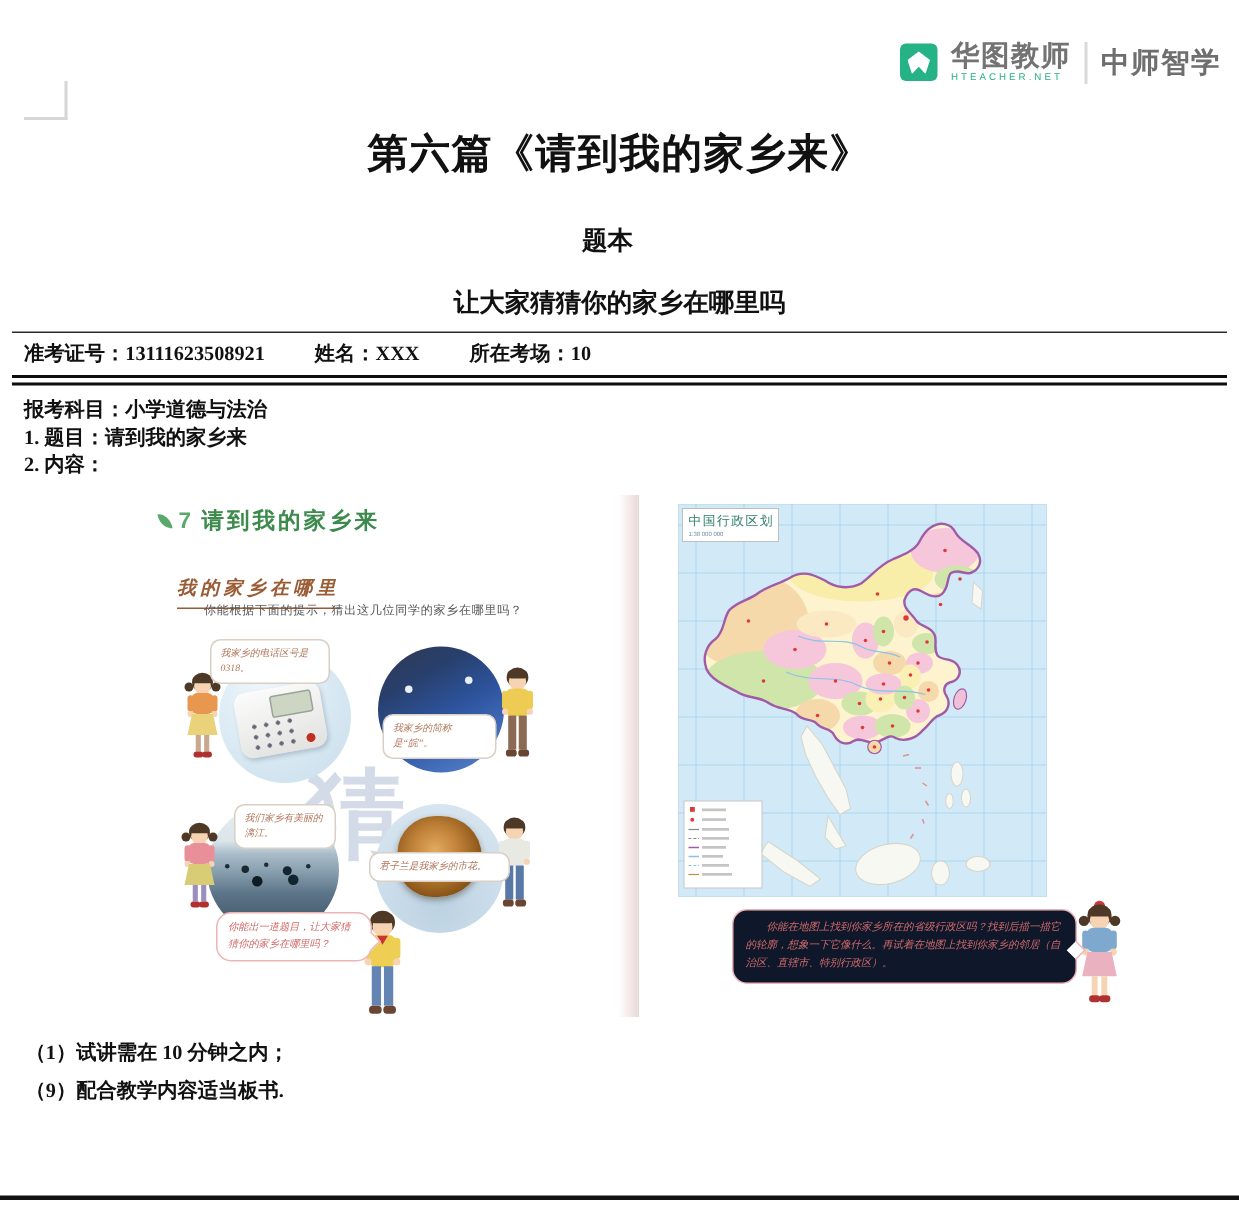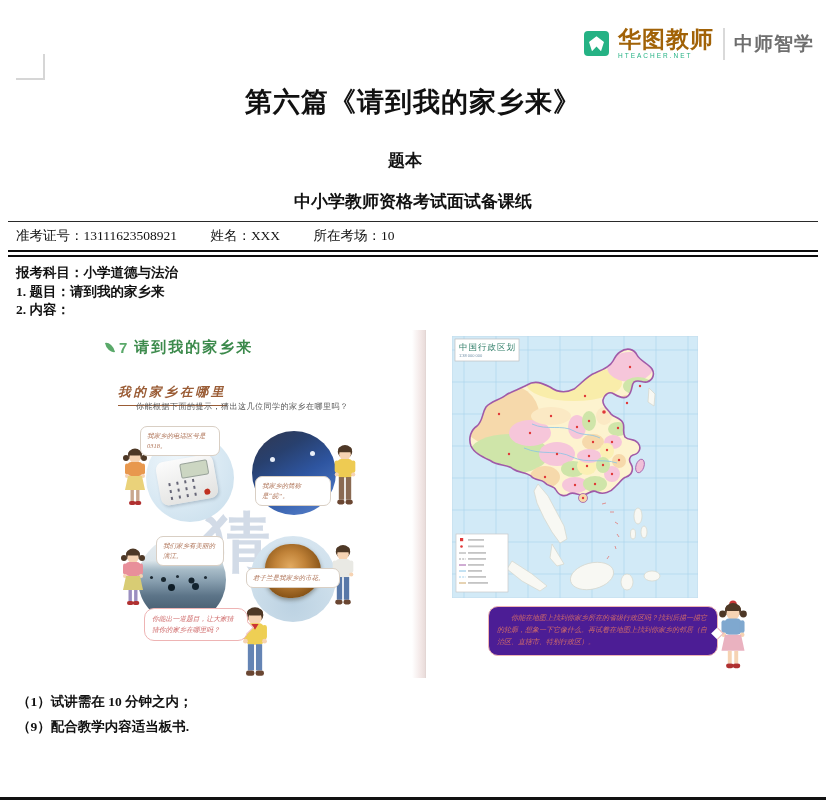--- a/index.html
+++ b/index.html
@@ -12,37 +12,37 @@
   .corner-mark{left:16px;top:54px;width:27px;height:24px;
     border-right:2px solid #d6d6d6;border-bottom:2px solid #d6d6d6;}
   
   .logo{top:28px;right:12px;display:flex;align-items:center;gap:9px;
     font-family:"Liberation Sans","DejaVu Sans",sans-serif;}
   .logo-icon{width:25px;height:25px;background:#25b284;border-radius:4px;position:relative;flex:none;}
   .logo-icon::after{content:"";position:absolute;inset:5px;background:#fff;
     clip-path:polygon(50% 0,100% 38%,80% 100%,50% 68%,20% 100%,0 38%);}
   .logo-brand1{display:flex;flex-direction:column;line-height:1;
     border-right:2px solid #d9d9d9;padding-right:9px;}
-  .brand1-main{font-size:23px;font-weight:bold;color:#a16207;letter-spacing:1px;}
+  .brand1-main{font-size:19px;font-weight:bold;color:#737373;letter-spacing:1px;}
   .brand1-sub{font-size:6.5px;color:#25b284;letter-spacing:2px;margin-top:2px;}
   .brand2{font-size:19px;font-weight:bold;color:#6e6e6e;letter-spacing:1px;}
   
   .doc-title{top:84px;left:0;right:0;text-align:center;font-size:27px;font-weight:bold;
     font-family:"Liberation Sans","DejaVu Sans",sans-serif;letter-spacing:1px;}
   .doc-subtitle{top:149px;left:0;right:16px;text-align:center;font-size:17px;font-weight:bold;
     font-family:"Liberation Sans","DejaVu Sans",sans-serif;}
   .doc-type{top:190px;left:0;right:0;text-align:center;font-size:17px;font-weight:bold;
     font-family:"Liberation Sans","DejaVu Sans",sans-serif;}
   
   .rule-thin{left:8px;right:8px;top:221px;border-top:1.5px solid #2a2a2a;}
   .rule-double{left:8px;right:8px;top:250px;height:3px;
     border-top:2.5px solid #0d0d0d;border-bottom:2.5px solid #0d0d0d;}
   .bottom-rule{left:0;right:0;top:797px;height:2.5px;background:#111;}
   
-  .info-row{left:16px;top:227px;font-size:13.5px;font-weight:normal;white-space:nowrap;}
+  .info-row{left:16px;top:227px;font-size:13.5px;font-weight:bold;white-space:nowrap;}
   .info-row .pair{margin-right:30px;}
   .subject-row{left:16px;right:20px;top:264px;font-size:13.5px;font-weight:bold;
     display:flex;justify-content:space-between;text-align:right;}
   .q-line{left:16px;font-size:13.5px;font-weight:bold;}
   .q1{top:283px;} .q2{top:301px;}
   
   .req{left:15px;top:689px;font-size:13.5px;font-weight:bold;line-height:25px;}
   .req .item{padding-left:2px;}
   
   .textbook{left:100px;top:330px;width:322px;height:352px;
@@ -105,21 +105,21 @@
   .kid{position:absolute;width:26px;height:64px;z-index:4;}
   .girl1{left:22px;top:116px;--shirt:#e8984e;--skirt:#ead27a;--legs:#c9a88e;}
   .boy1{left:232px;top:114px;--shirt:#eecb52;--pants:#8a6a52;}
   .girl2{left:20px;top:216px;--shirt:#e88f9a;--skirt:#d8cc74;--legs:#9b8fc0;}
   .boy2{left:230px;top:214px;--shirt:#e9e9e4;--pants:#5878a8;}
   .boy3{left:140px;top:276px;width:30px;height:74px;--shirt:#eecf54;--pants:#6484b4;--scarf:#cc3333;}
   
   .map-wrap{left:452px;top:336px;width:246px;height:262px;}
   .map-wrap svg{display:block;}
   .map-bubble-row{left:450px;top:598px;width:330px;height:82px;}
-  .bubble-map{position:absolute;left:38px;top:8px;width:212px;background:#4c1d95;
+  .bubble-map{position:absolute;left:38px;top:8px;width:212px;background:#0f172a;
     border:1.2px solid #eeb4b4;border-radius:10px;color:#cf6a6a;font-size:7px;line-height:1.7;
     padding:6px 8px;text-indent:2em;z-index:5;font-style:italic;
     font-family:"Liberation Serif","DejaVu Serif",serif;}
   .bubble-map::after{content:"";position:absolute;right:-5px;top:22px;width:8px;height:8px;
     background:#fff;border-right:1.2px solid #eeb4b4;border-top:1.2px solid #eeb4b4;
     transform:rotate(45deg);}
   .map-girl{right:32px;top:0;width:30px;height:78px;
     --hat:#c83838;--shirt:#7fa8cf;--skirt:#eab2c0;--legs:#f6d3b3;}
   .defs-svg{position:absolute;width:0;height:0;overflow:hidden;}
 </style>
@@ -170,21 +170,21 @@
   <div class="logo-icon"></div>
   <div class="logo-brand1">
     <span class="brand1-main">华图教师</span>
     <span class="brand1-sub">HTEACHER.NET</span>
   </div>
   <span class="brand2">中师智学</span>
 </div>
 
 <div class="abs doc-title">第六篇《请到我的家乡来》</div>
 <div class="abs doc-subtitle">题本</div>
-<div class="abs doc-type">中小学教师资格考试面试备课纸</div>
+<div class="abs doc-type">让大家猜猜你的家乡在哪里吗</div>
 
 <div class="abs rule-thin"></div>
 
 <div class="abs info-row">
   <span class="pair"><span>准考证号：</span><span>13111623508921</span></span>
   <span class="pair"><span>姓名：</span><span>XXX</span></span>
   <span class="pair"><span>所在考场：</span><span>10</span></span>
 </div>
 
 <div class="abs rule-double"></div>

